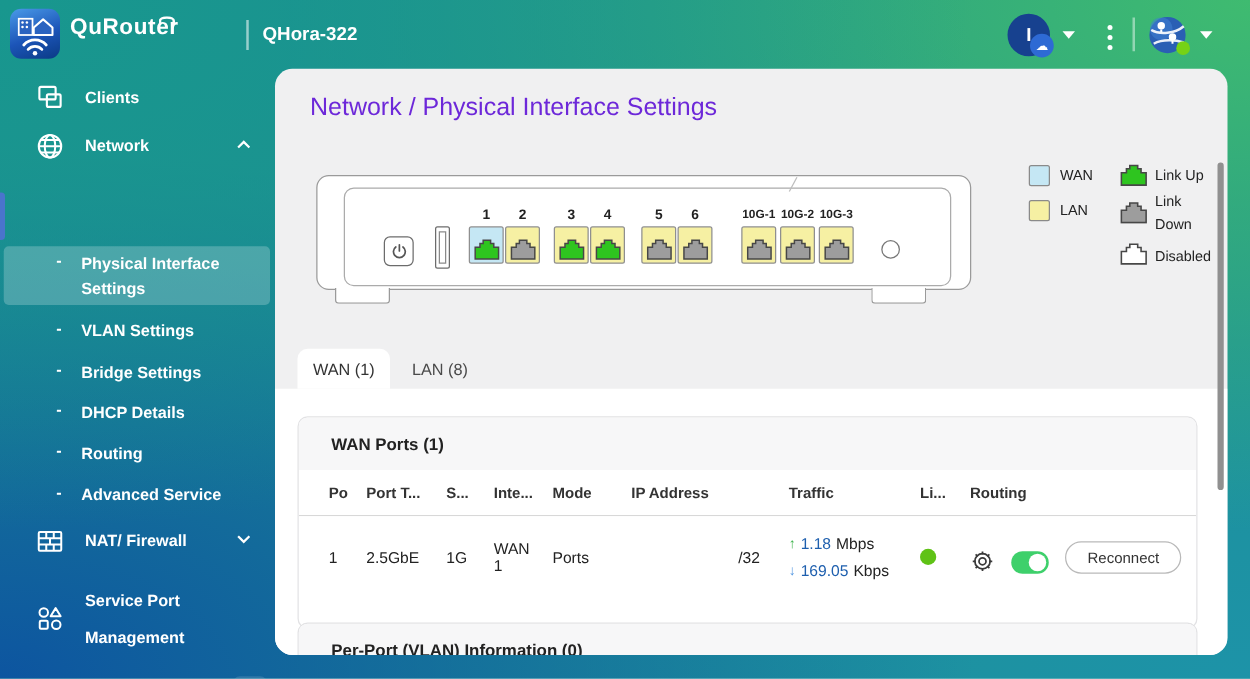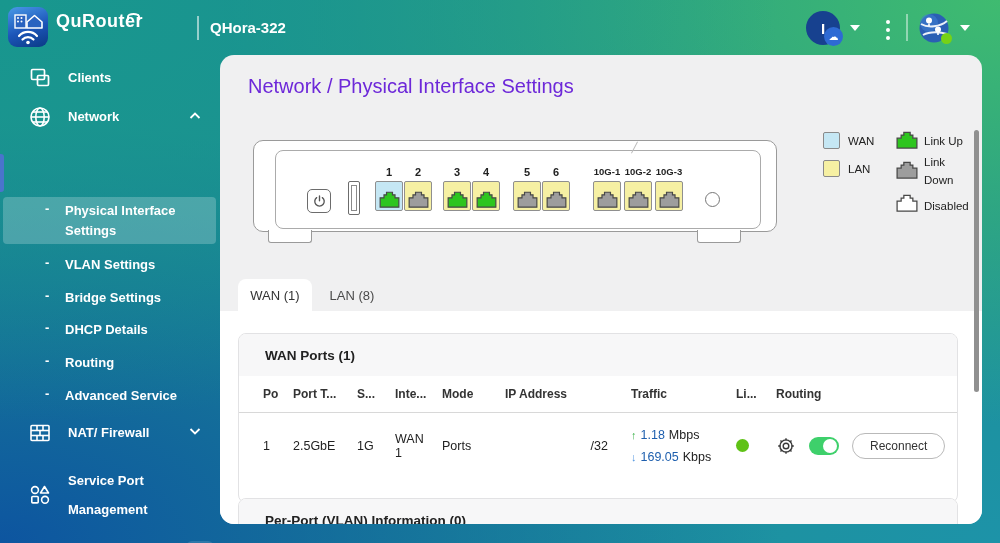--- a/index.html
+++ b/index.html
@@ -97,21 +97,21 @@
     font-size:12px; font-weight:700; color:#333; background:#fff; }
   .trow { display:flex; align-items:center; height:65px; padding-left:24px; font-size:12.5px; color:#222; background:#fff; }
   .c1{width:30px;} .c2{width:64px;} .c3{width:38px;} .c4{width:47px; padding-right:10px;} .c5{width:63px;}
   .c6{width:117px;} .c7{width:105px; padding-left:9px;} .c8{width:40px; padding-left:9px;} .c9{flex:1; padding-left:9px;}
   .td.c6 { text-align:right; padding-right:14px; }
   .traffic-line { display:flex; align-items:center; gap:4px; line-height:22px; white-space:nowrap; }
   .arrow-up { color:var(--c-traffic_up_arrow,#3bb24a); font-size:11px; }
   .arrow-down { color:var(--c-traffic_down_arrow,#4f95e0); font-size:11px; }
   .tval { color:var(--c-traffic_value,#1e5fae); }
   .status-dot { width:13px; height:13px; border-radius:50%; background:var(--c-status_dot,#5fc216); }
-  .action-cell { display:flex; align-items:center; gap:13px; }
+  .action-cell { display:flex; align-items:flex-end; gap:13px; }
   .gear { width:20px; height:20px; cursor:pointer; }
   .toggle { width:30px; height:18px; border-radius:9px; background:var(--c-toggle_on,#3ed06b); position:relative; cursor:pointer; }
   .toggle .knob { position:absolute; right:2px; top:2px; width:14px; height:14px; border-radius:50%; background:#fff; }
   .pill-btn { height:26px; border-radius:13px; border:1px solid #b9b9b9; background:#fff; padding:0 17px;
     font-size:12px; color:#333; font-family:"Liberation Sans",sans-serif; cursor:pointer; }
   svg { display:block; }
 </style>
 </head>
 <body>
 

